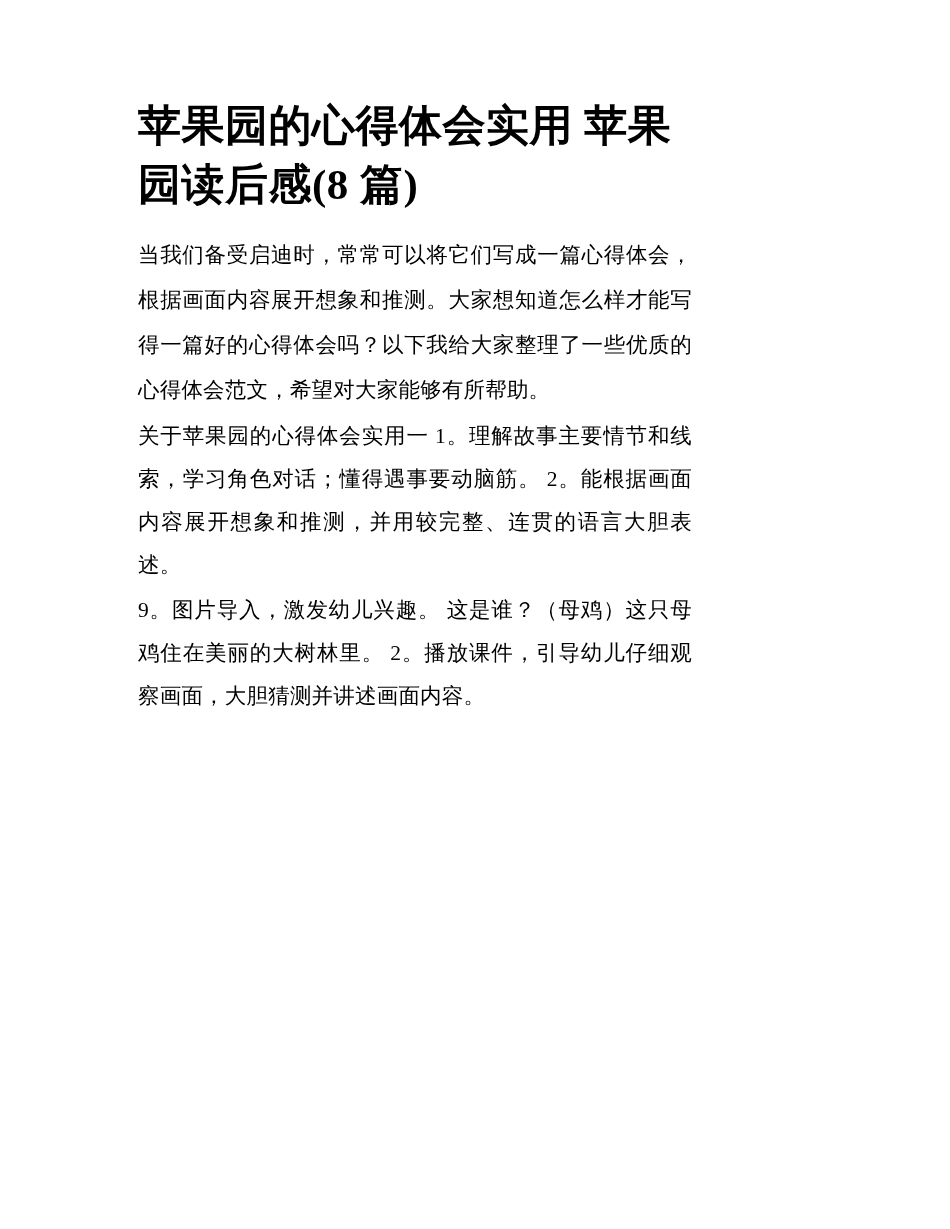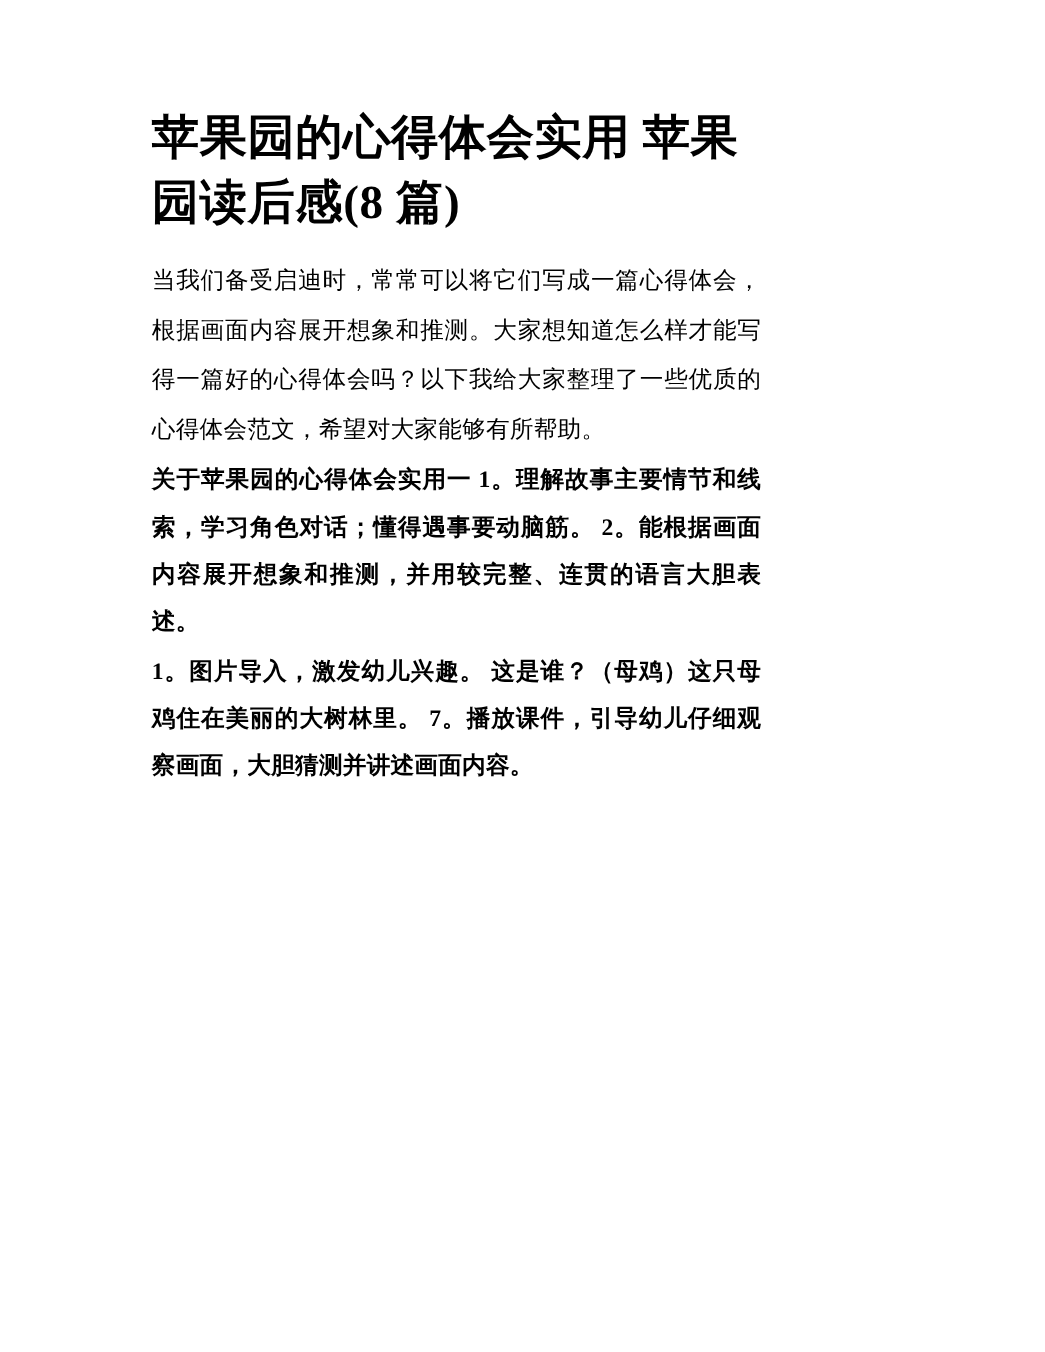--- a/index.html
+++ b/index.html
@@ -32,27 +32,26 @@
   .body-block {
     font-size: 21.5px;
     line-height: 2.1;
     letter-spacing: 0.2px;
     text-align: justify;
     word-break: break-all;
     margin: 0;
   }
   .body-block + .body-block {
     margin-top: 2px;
-    font-weight: bold;
   }
   .tight {
     line-height: 2.0;
   }
 </style>
 </head>
 <body>
 
 <div class="page">
   <h1 class="doc-title">苹果园的心得体会实用 苹果园读后感(8 篇)</h1>
   <p class="body-block">当我们备受启迪时，常常可以将它们写成一篇心得体会，根据画面内容展开想象和推测。大家想知道怎么样才能写得一篇好的心得体会吗？以下我给大家整理了一些优质的心得体会范文，希望对大家能够有所帮助。</p>
   <p class="body-block tight">关于苹果园的心得体会实用一 1。理解故事主要情节和线索，学习角色对话；懂得遇事要动脑筋。 2。能根据画面内容展开想象和推测，并用较完整、连贯的语言大胆表述。</p>
-  <p class="body-block tight">1。图片导入，激发幼儿兴趣。 这是谁？（母鸡）这只母鸡住在美丽的大树林里。 7。播放课件，引导幼儿仔细观察画面，大胆猜测并讲述画面内容。</p>
+  <p class="body-block tight">9。图片导入，激发幼儿兴趣。 这是谁？（母鸡）这只母鸡住在美丽的大树林里。 2。播放课件，引导幼儿仔细观察画面，大胆猜测并讲述画面内容。</p>
 </div>
 
 </body></html>

